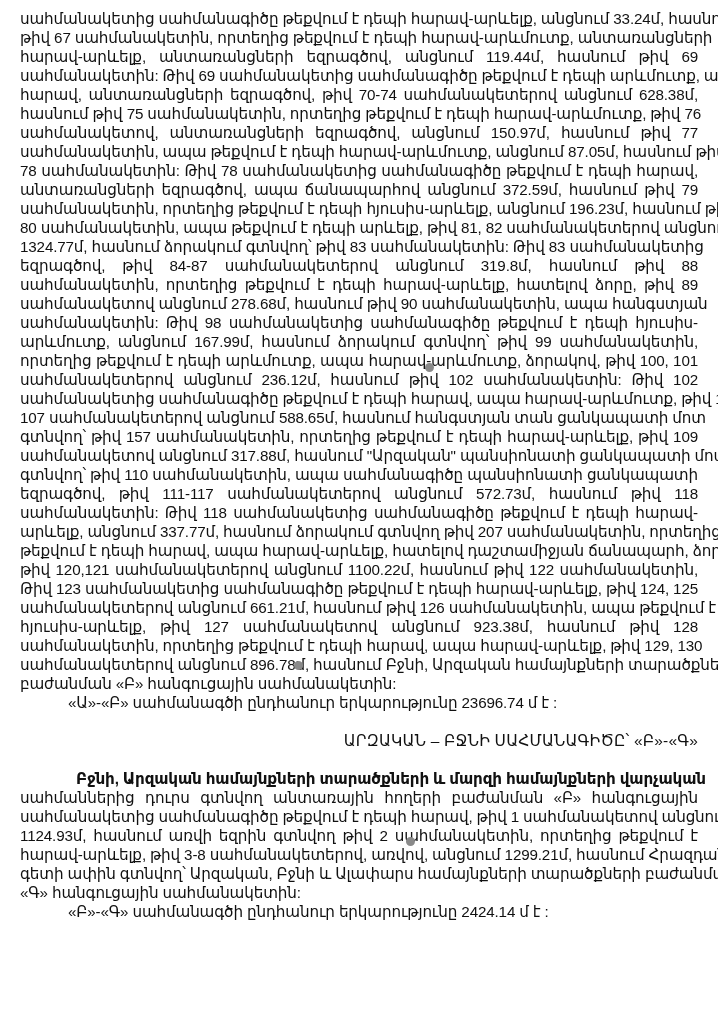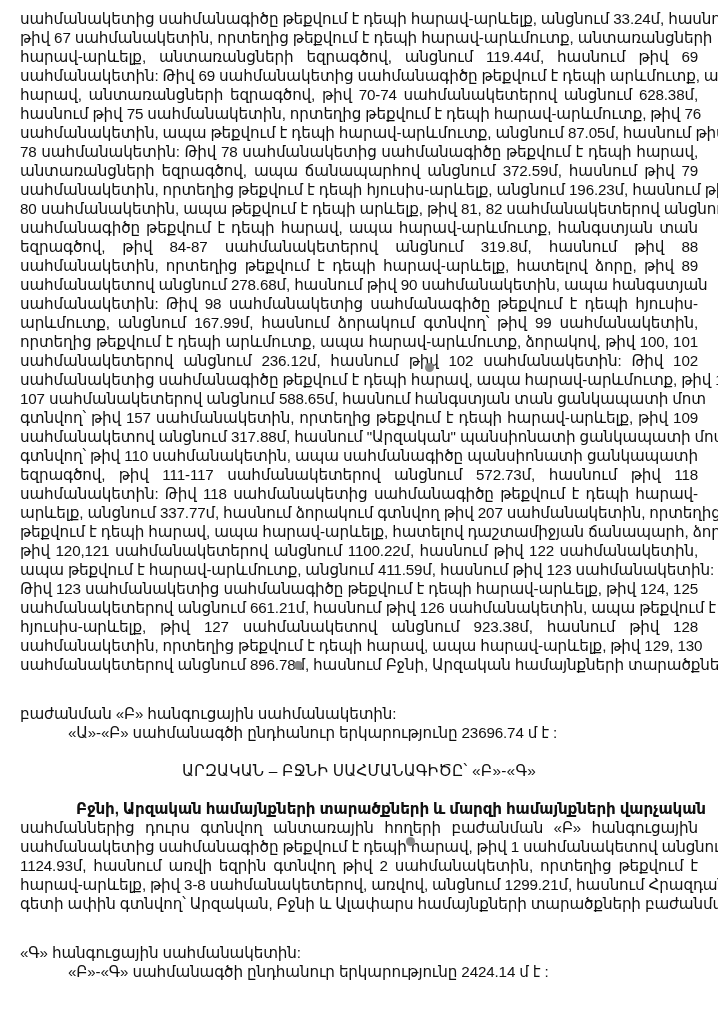--- a/index.html
+++ b/index.html
@@ -8,68 +8,68 @@
       font-family: "Liberation Sans", "DejaVu Sans", sans-serif;
       color: #111111;
     }
     .page { position: absolute; left: 20px; top: 9px; width: 678px; }
     .line {
       display: block; height: 19px; line-height: 19px;
       font-size: 15.2px; white-space: nowrap;
       text-align: justify; text-align-last: justify;
       letter-spacing: -0.15px;
     }
-    .line.last { text-align-last: left; margin-top: 30px; }
+    .line.last { text-align-last: left; }
     .line.ind-summary { padding-left: 48px; text-align-last: left; }
     .line.ind-para { padding-left: 56px; font-weight: bold; }
     .gap { height: 19px; }
     .heading {
-      display: block; text-align: center; height: 19px; line-height: 19px;
+      display: block; text-align: right; height: 19px; line-height: 19px;
       font-size: 15.5px; letter-spacing: 0.2px; margin: 0 0 0 0;
     }
     .dot {
       position: absolute; width: 9px; height: 9px; border-radius: 50%;
       background: #8a8a8a;
     }
   </style>
 </head>
 <body>
 
 <div class="page">
   <div>
     <span class="line">սահմանակետից սահմանագիծը թեքվում է դեպի հարավ-արևելք, անցնում 33.24մ, հասնում</span>
     <span class="line">թիվ 67 սահմանակետին, որտեղից թեքվում է դեպի հարավ-արևմուտք, անտառանցների</span>
     <span class="line">հարավ-արևելք, անտառանցների եզրագծով, անցնում 119.44մ, հասնում թիվ 69</span>
     <span class="line">սահմանակետին: Թիվ 69 սահմանակետից սահմանագիծը թեքվում է դեպի արևմուտք, ապա</span>
     <span class="line">հարավ, անտառանցների եզրագծով, թիվ 70-74 սահմանակետերով անցնում 628.38մ,</span>
     <span class="line">հասնում թիվ 75 սահմանակետին, որտեղից թեքվում է դեպի հարավ-արևմուտք, թիվ 76</span>
+    <span class="line">սահմանակետով, անտառանցների եզրագծով, անցնում 150.97մ, հասնում թիվ 77</span>
     <span class="line">սահմանակետին, ապա թեքվում է դեպի հարավ-արևմուտք, անցնում 87.05մ, հասնում թիվ</span>
     <span class="line">78 սահմանակետին: Թիվ 78 սահմանակետից սահմանագիծը թեքվում է դեպի հարավ,</span>
     <span class="line">անտառանցների եզրագծով, ապա ճանապարհով անցնում 372.59մ, հասնում թիվ 79</span>
     <span class="line">սահմանակետին, որտեղից թեքվում է դեպի հյուսիս-արևելք, անցնում 196.23մ, հասնում թիվ</span>
     <span class="line">80 սահմանակետին, ապա թեքվում է դեպի արևելք, թիվ 81, 82 սահմանակետերով անցնում</span>
-    <span class="line">սահմանագիծը թեքվում է դեպի հարավ, ապա հարավ-արևմուտք, հանգստյան տան</span>
+    <span class="line">1324.77մ, հասնում ձորակում գտնվող՝ թիվ 83 սահմանակետին: Թիվ 83 սահմանակետից</span>
     <span class="line">եզրագծով, թիվ 84-87 սահմանակետերով անցնում 319.8մ, հասնում թիվ 88</span>
     <span class="line">սահմանակետին, որտեղից թեքվում է դեպի հարավ-արևելք, հատելով ձորը, թիվ 89</span>
     <span class="line">սահմանակետով անցնում 278.68մ, հասնում թիվ 90 սահմանակետին, ապա հանգստյան</span>
     <span class="line">սահմանակետին: Թիվ 98 սահմանակետից սահմանագիծը թեքվում է դեպի հյուսիս-</span>
     <span class="line">արևմուտք, անցնում 167.99մ, հասնում ձորակում գտնվող՝ թիվ 99 սահմանակետին,</span>
     <span class="line">որտեղից թեքվում է դեպի արևմուտք, ապա հարավ-արևմուտք, ձորակով, թիվ 100, 101</span>
     <span class="line">սահմանակետերով անցնում 236.12մ, հասնում թիվ 102 սահմանակետին: Թիվ 102</span>
     <span class="line">սահմանակետից սահմանագիծը թեքվում է դեպի հարավ, ապա հարավ-արևմուտք, թիվ 103-</span>
     <span class="line">107 սահմանակետերով անցնում 588.65մ, հասնում հանգստյան տան ցանկապատի մոտ</span>
     <span class="line">գտնվող՝ թիվ 157 սահմանակետին, որտեղից թեքվում է դեպի հարավ-արևելք, թիվ 109</span>
     <span class="line">սահմանակետով անցնում 317.88մ, հասնում "Արզական" պանսիոնատի ցանկապատի մոտ</span>
     <span class="line">գտնվող՝ թիվ 110 սահմանակետին, ապա սահմանագիծը պանսիոնատի ցանկապատի</span>
     <span class="line">եզրագծով, թիվ 111-117 սահմանակետերով անցնում 572.73մ, հասնում թիվ 118</span>
     <span class="line">սահմանակետին: Թիվ 118 սահմանակետից սահմանագիծը թեքվում է դեպի հարավ-</span>
     <span class="line">արևելք, անցնում 337.77մ, հասնում ձորակում գտնվող թիվ 207 սահմանակետին, որտեղից</span>
     <span class="line">թեքվում է դեպի հարավ, ապա հարավ-արևելք, հատելով դաշտամիջյան ճանապարհ, ձորով,</span>
     <span class="line">թիվ 120,121 սահմանակետերով անցնում 1100.22մ, հասնում թիվ 122 սահմանակետին,</span>
-    <span class="line">ապա թեքվում է հարավ-արևմուտք, անցնում 411.59մ, հասնում թիվ 123 սահմանակետին:</span>
     <span class="line">Թիվ 123 սահմանակետից սահմանագիծը թեքվում է դեպի հարավ-արևելք, թիվ 124, 125</span>
     <span class="line">սահմանակետերով անցնում 661.21մ, հասնում թիվ 126 սահմանակետին, ապա թեքվում է</span>
     <span class="line">հյուսիս-արևելք, թիվ 127 սահմանակետով անցնում 923.38մ, հասնում թիվ 128</span>
     <span class="line">սահմանակետին, որտեղից թեքվում է դեպի հարավ, ապա հարավ-արևելք, թիվ 129, 130</span>
     <span class="line">սահմանակետերով անցնում 896.78մ, հասնում Բջնի, Արզական համայնքների տարածքների</span>
     <span class="line last">բաժանման «Բ» հանգուցային սահմանակետին:</span>
     <span class="line ind-summary">«Ա»-«Բ» սահմանագծի ընդհանուր երկարությունը 23696.74 մ է :</span>
   </div>
 
   <div class="gap"></div>

